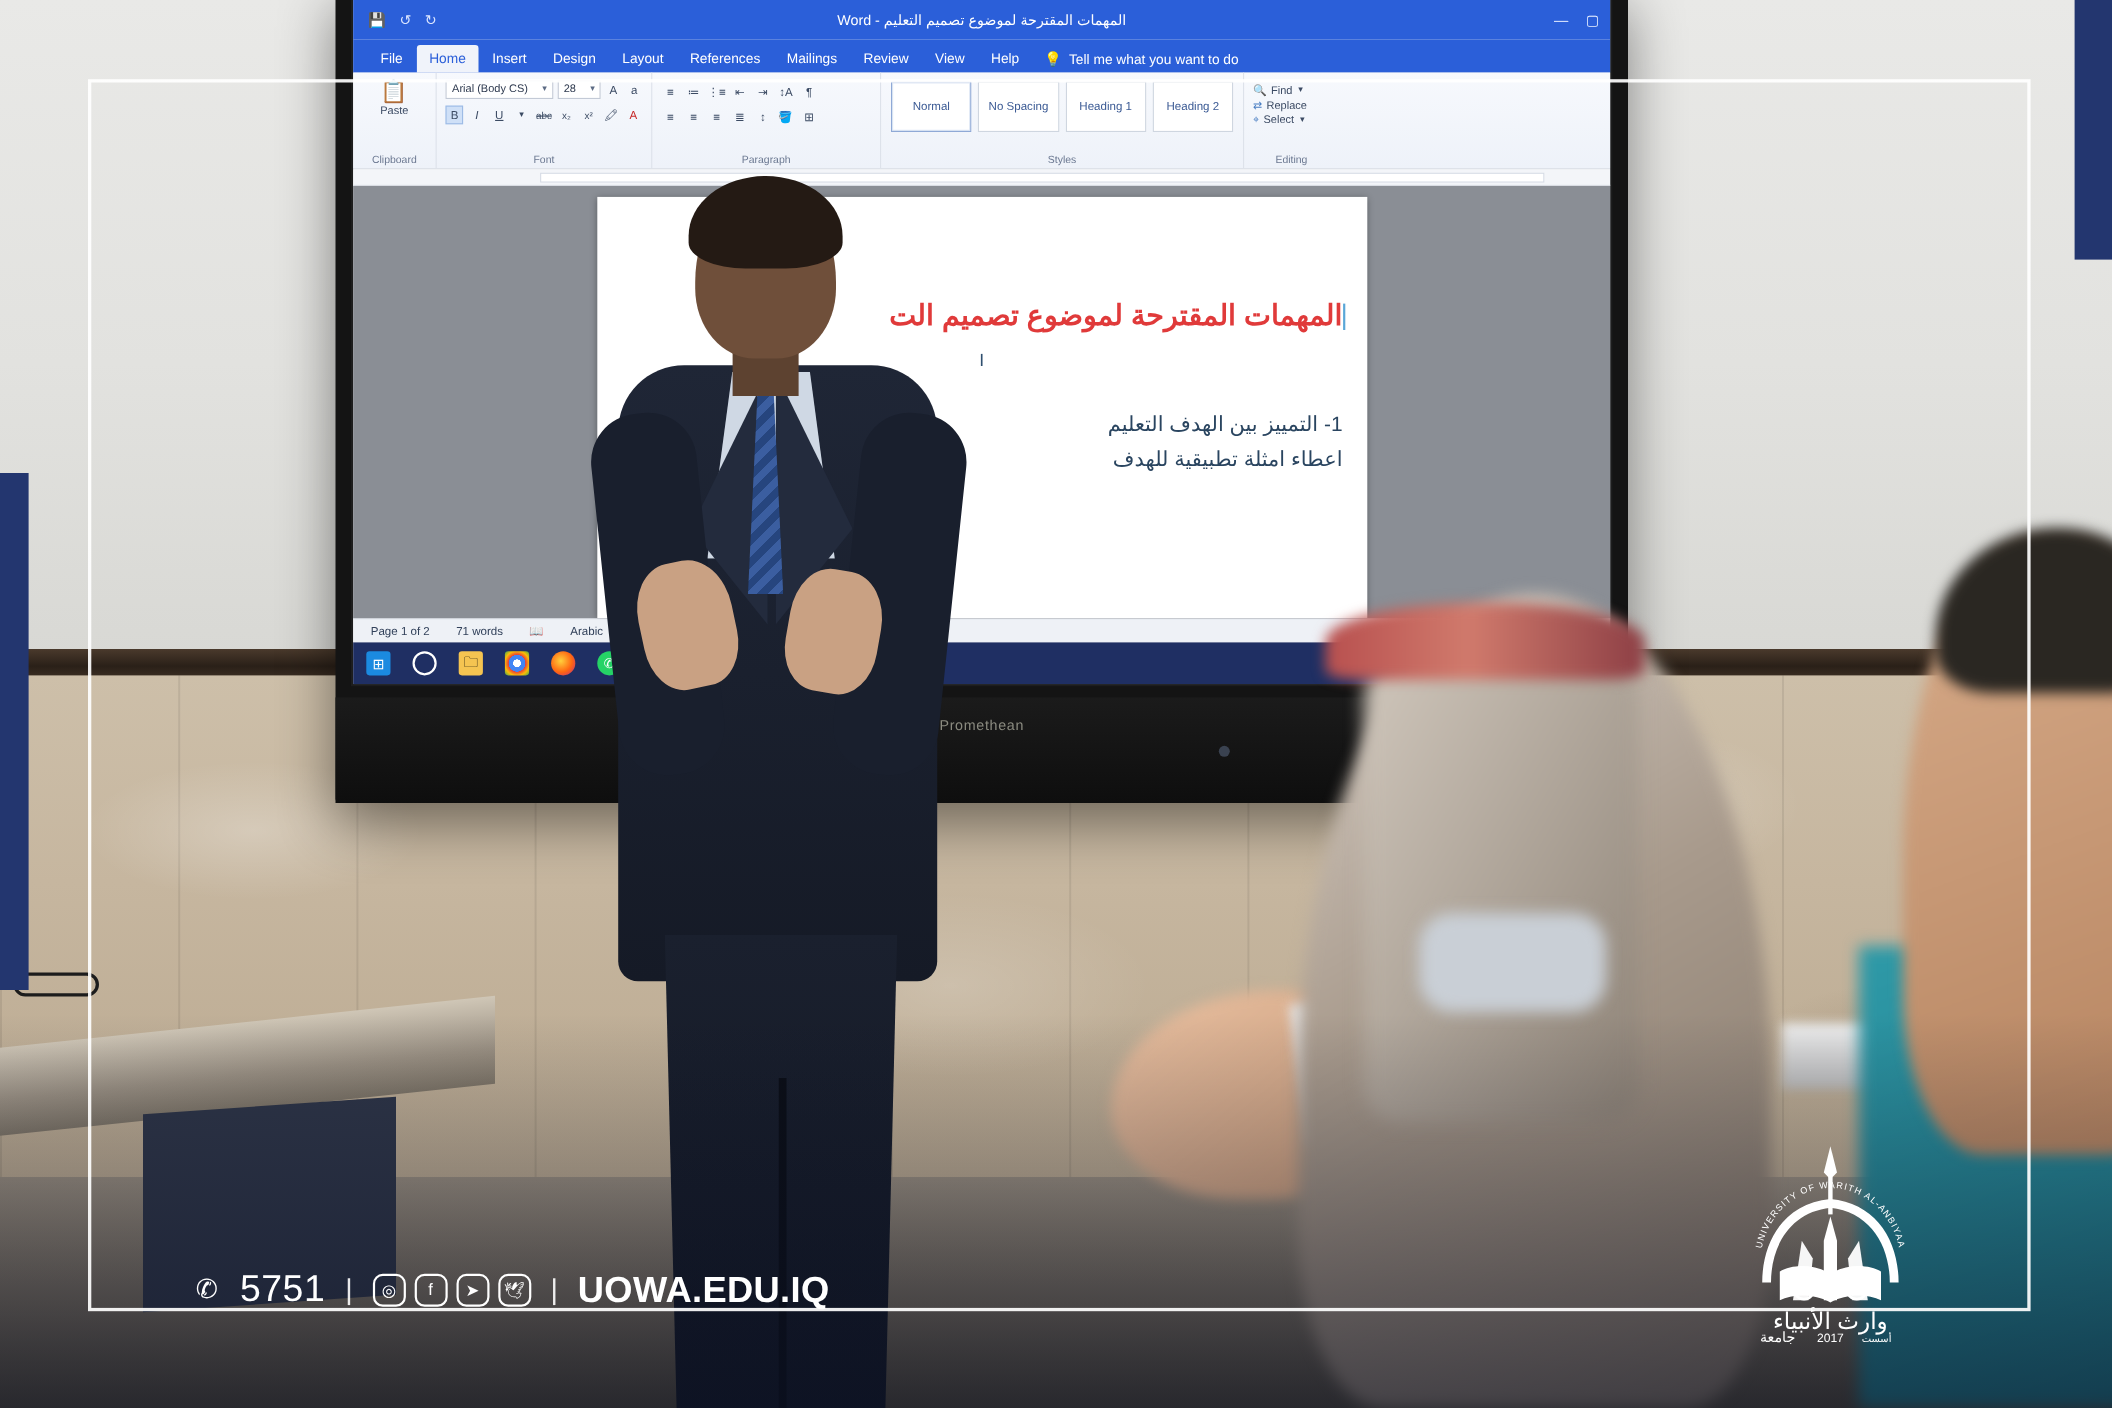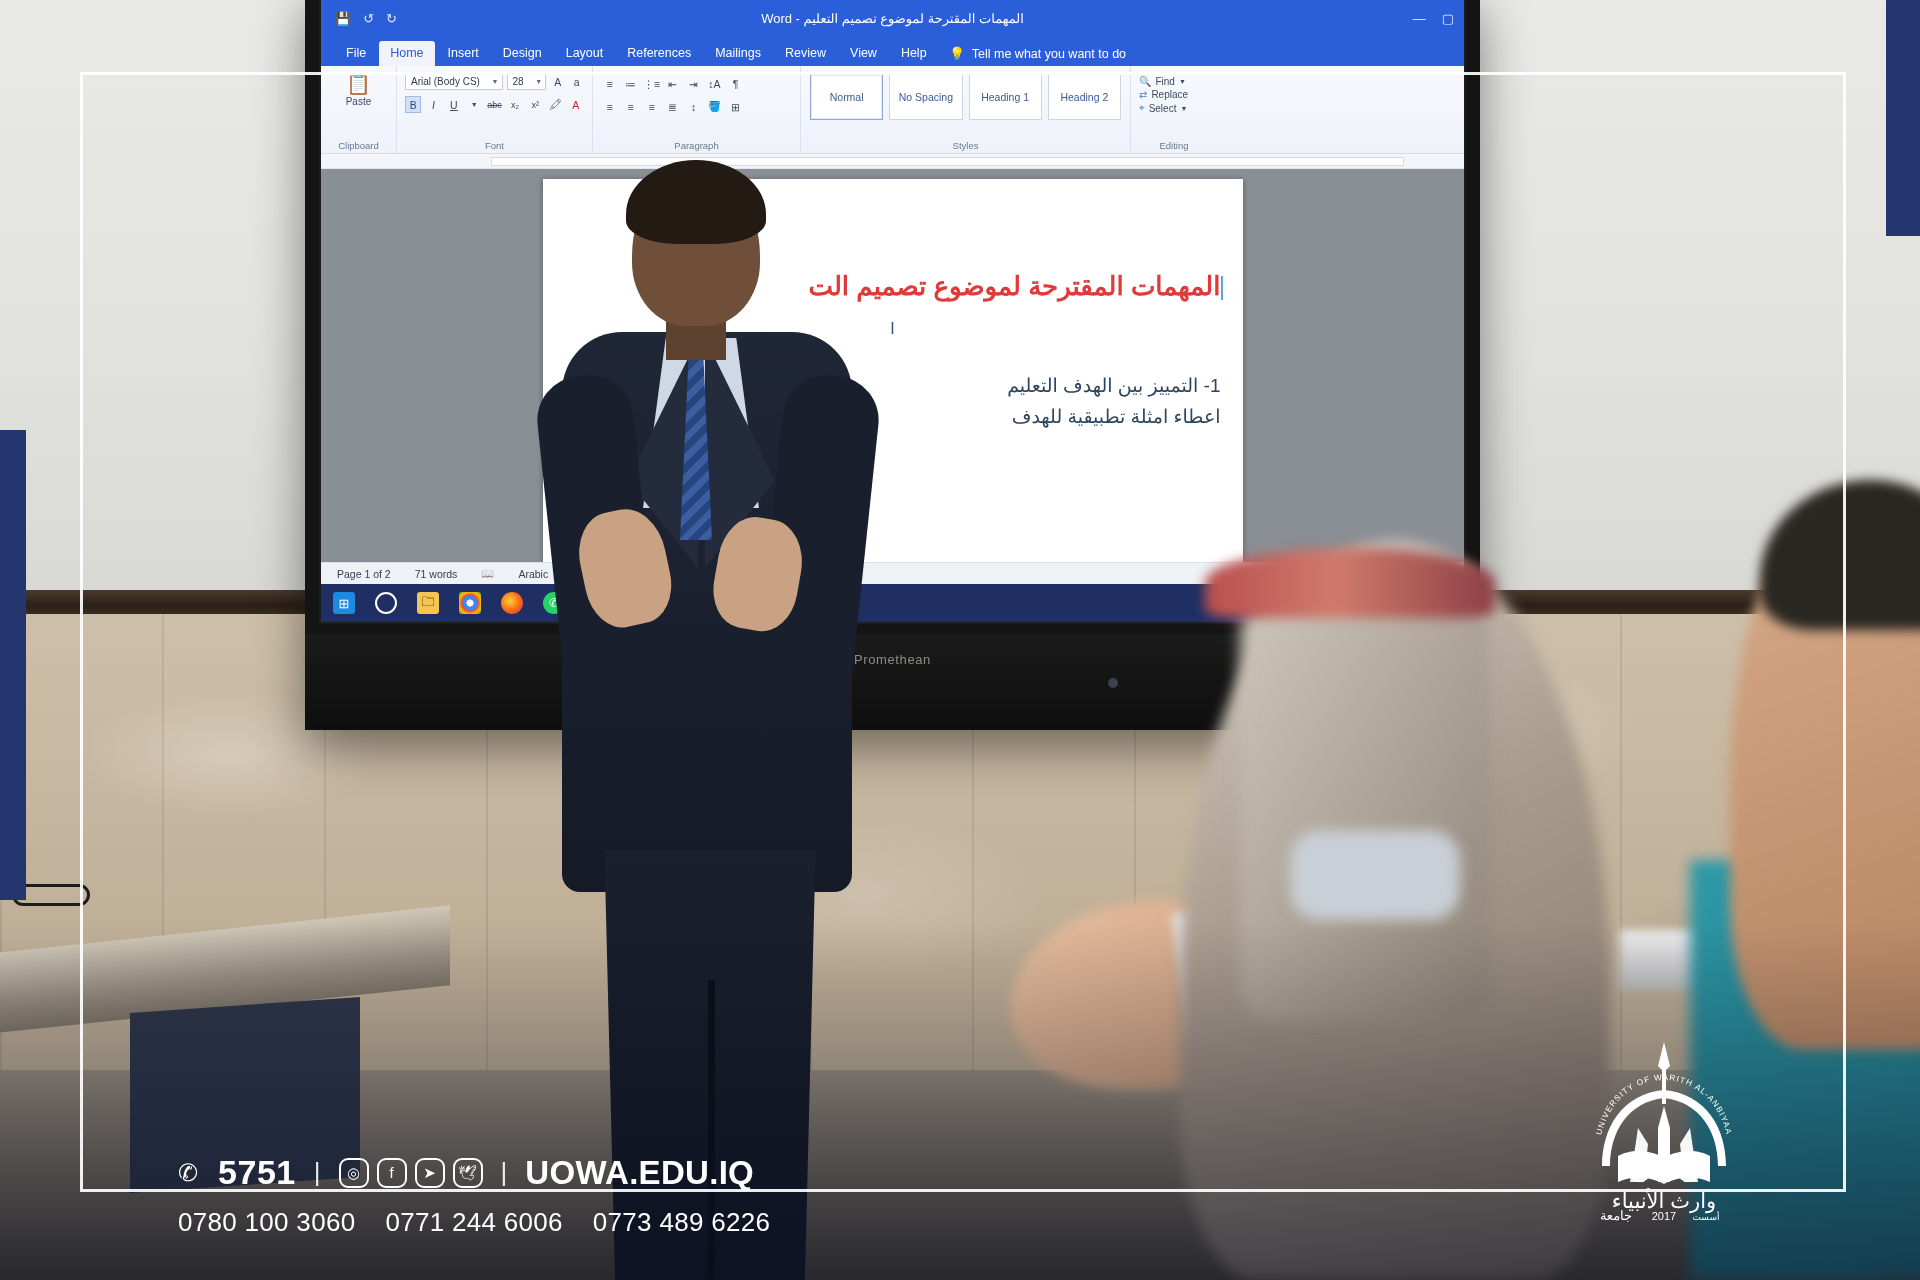--- a/index.html
+++ b/index.html
@@ -279,21 +279,21 @@
   }
   .edge-left  { position:absolute; left:0; top:430px; width:26px; height:470px; background:#23366f; }
   .edge-rightTop { position:absolute; right:0; top:0; width:34px; height:236px; background:#23366f; }
 
   
   .footer { position:absolute; left:0; bottom:0; width:1920px; height:180px; pointer-events:none; }
   .f-row1 {
     position:absolute; left:178px; bottom:88px; display:flex; align-items:center; gap:18px;
     color:#fff;
   }
-  .f-phone-num { font-size:34px; font-weight:bold; letter-spacing:.5px; }
+  .f-phone-num { font-size:34px; font-weight:normal; letter-spacing:.5px; }
   .f-phone-ico { font-size:24px; margin-right:2px; }
   .f-sep { font-size:26px; color:#fff; opacity:.9; font-weight:300; }
   .f-social { display:flex; gap:8px; align-items:center; }
   .s-ico {
     width:30px; height:30px; border:2px solid #fff; border-radius:7px;
     display:flex; align-items:center; justify-content:center; color:#fff; font-size:15px;
   }
   .f-site { font-size:33px; font-weight:bold; letter-spacing:.3px; }
   .f-row2 {
     position:absolute; left:178px; bottom:42px; display:flex; gap:30px;
@@ -532,25 +532,20 @@
       <span class="f-sep">|</span>
       <span class="f-social">
         <span class="s-ico" style="border-radius:9px;">◎</span>
         <span class="s-ico" style="border-radius:9px;">f</span>
         <span class="s-ico" style="border-radius:9px;">➤</span>
         <span class="s-ico" style="border-radius:9px;">🕊</span>
       </span>
       <span class="f-sep">|</span>
       <span class="f-site">UOWA.EDU.IQ</span>
     </div>
-    <div class="f-row2">
-      <span>0780 100 3060</span>
-      <span>0771 244 6006</span>
-      <span>0773 489 6226</span>
-    </div>
   </div>
 
   <div class="logo">
     <svg viewBox="0 0 172 190">
       <defs>
         <path id="arcpath" d="M 22,118 A 64,70 0 0 1 150,118" fill="none"></path>
       </defs>
 
       <path d="M86 10 L92 34 L86 40 L80 34 Z" fill="#fff"></path>
       <rect x="84" y="38" width="4" height="34" fill="#fff"></rect>

